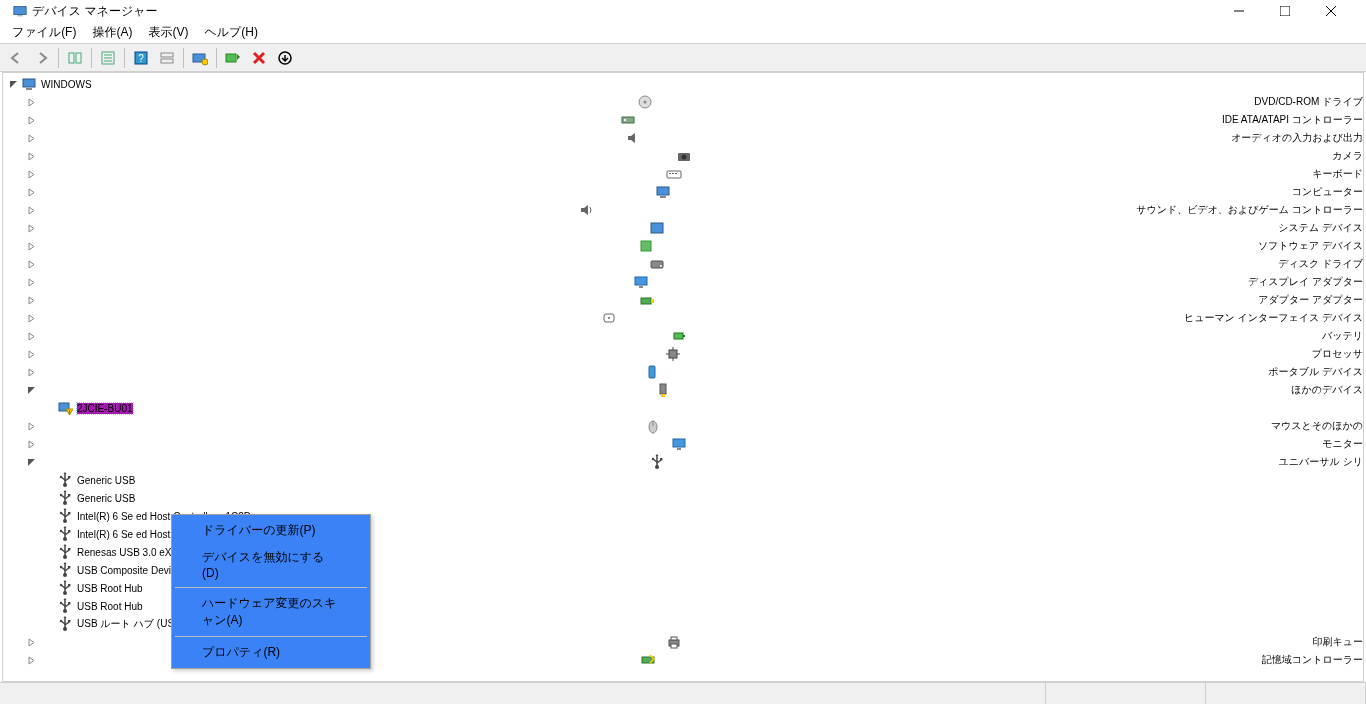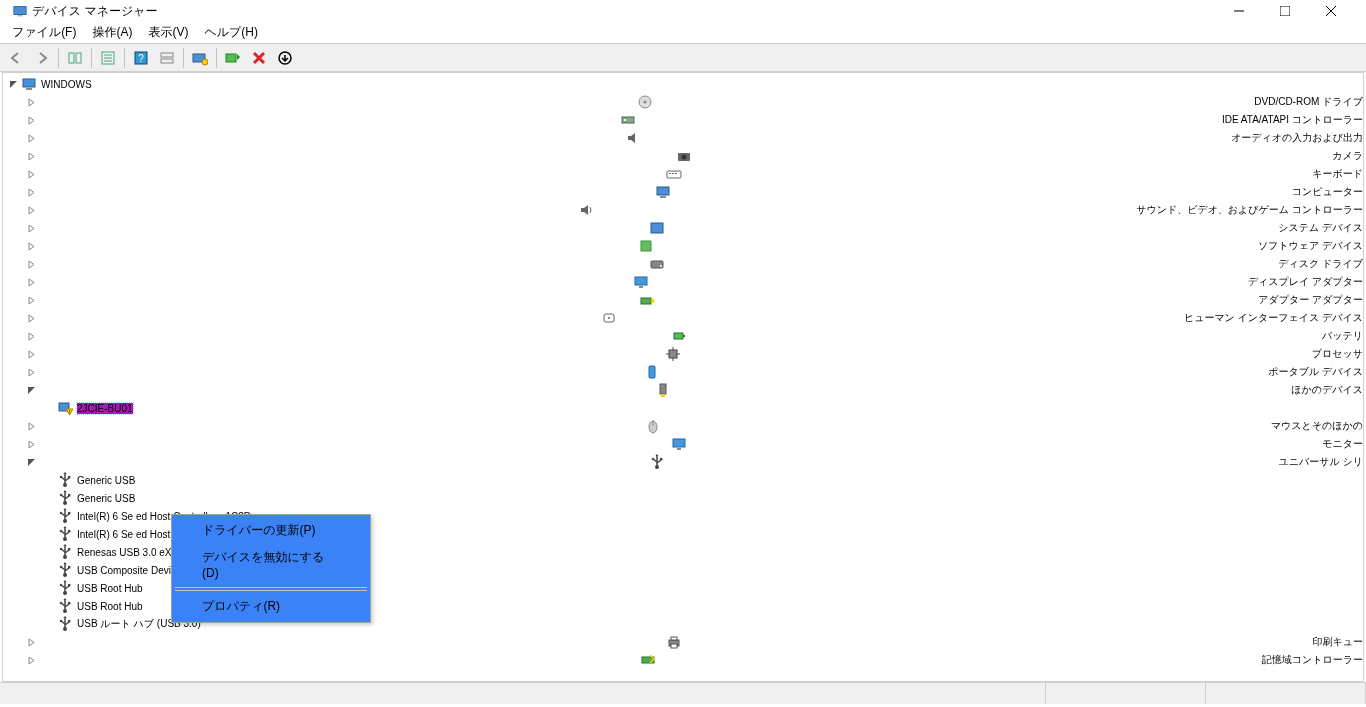--- a/index.html
+++ b/index.html
@@ -616,20 +616,21 @@
           </svg>
         </span>
         <span class="node-label">記憶域コントローラー</span>
       </div>
     </div>
 
   <div class="context-menu">
     <div class="ctx-item">ドライバーの更新(P)</div>
     <div class="ctx-item">デバイスを無効にする(D)</div>
     <div class="ctx-sep"></div>
+    <div class="ctx-item">ハードウェア変更のスキャン(A)</div>
     <div class="ctx-sep"></div>
     <div class="ctx-item">プロパティ(R)</div>
   </div>
 </div>
 
 <div class="statusbar">
   <div class="status-cell"></div>
   <div class="status-cell small"></div>
   <div class="status-cell small"></div>
 </div>

